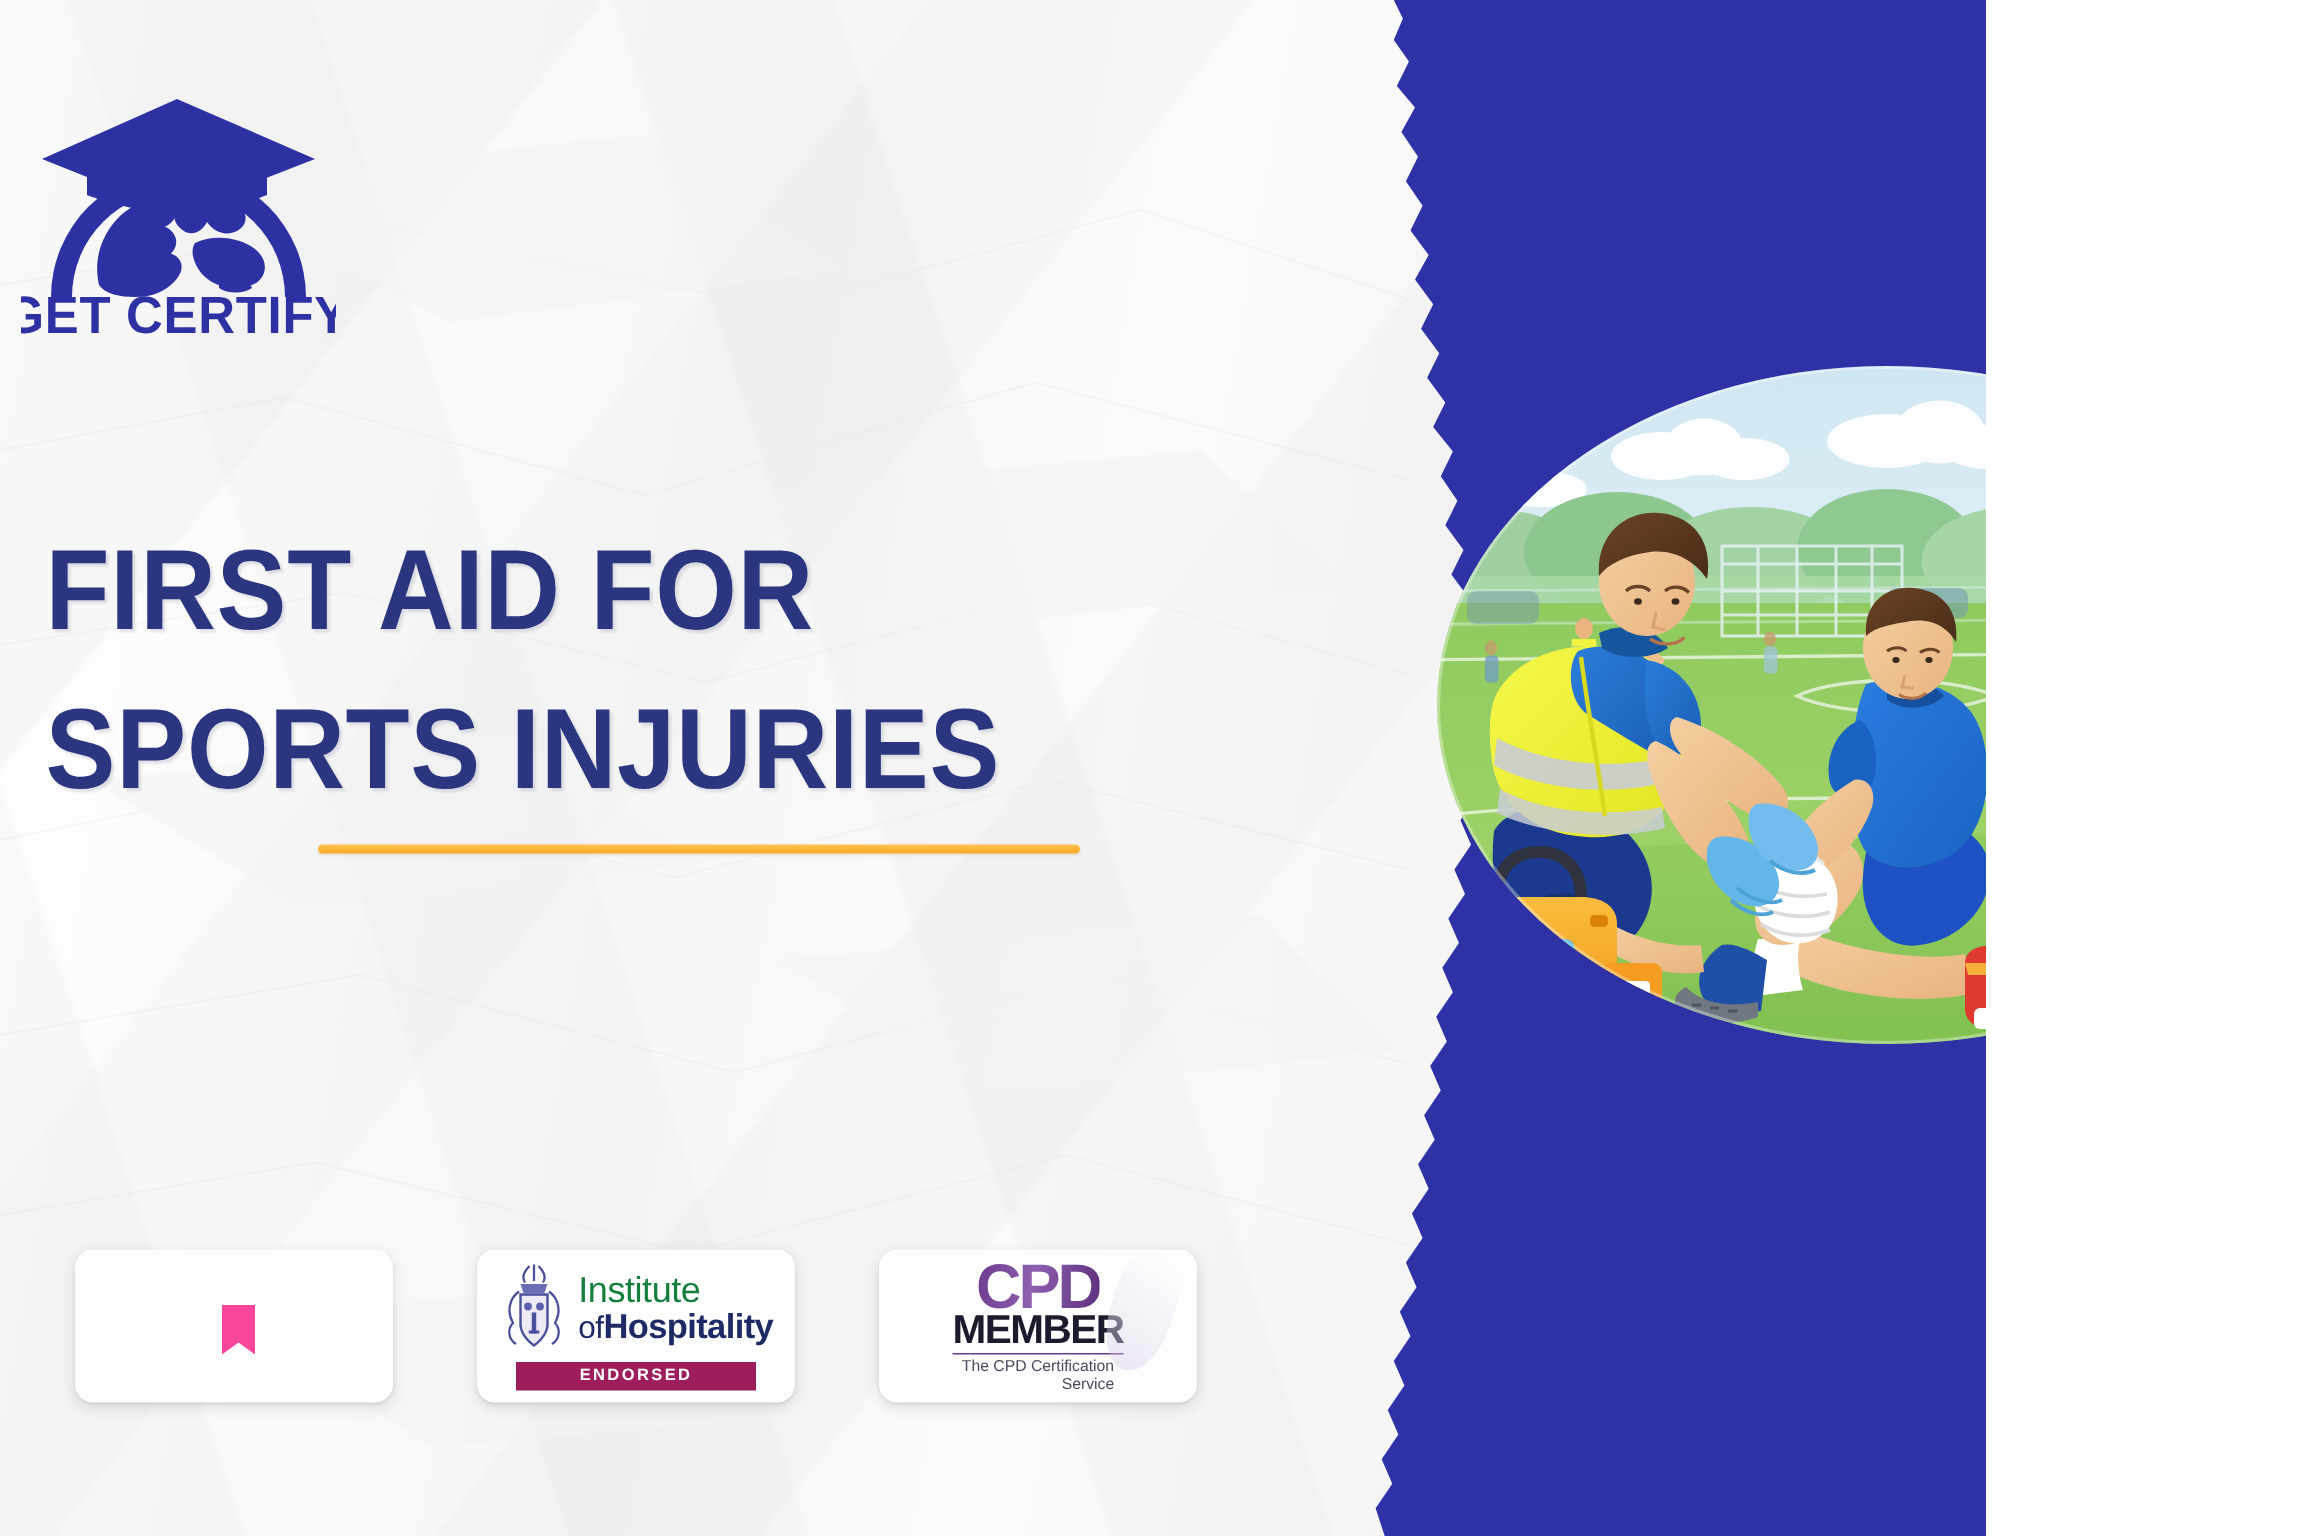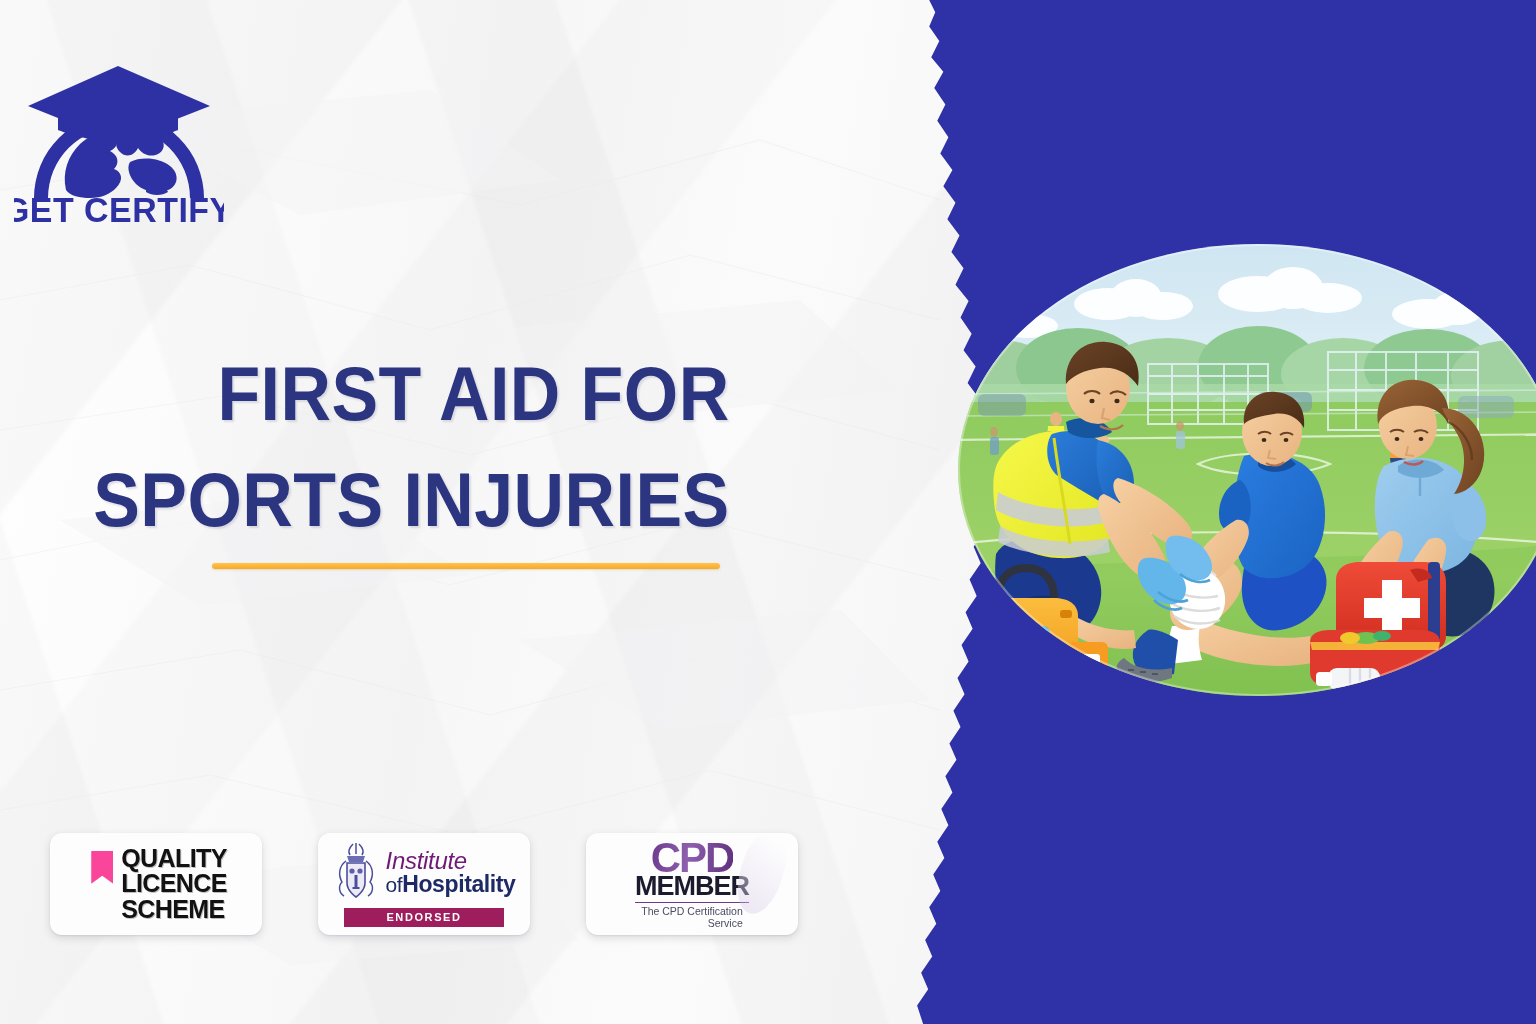--- a/index.html
+++ b/index.html
@@ -6,21 +6,21 @@
   html,body { width:1536px; height:1024px; overflow:hidden; }
   body {
     font-family:"Liberation Sans", sans-serif;
     background:#fff;
     position:relative;
   }
 
   
   #banner {
     position:absolute; inset:0;
-    width:1536px; height:1024px;
+    width:1324px; height:1024px;
     overflow:hidden;
     background:#fafafa;
   }
 
   
   .blue-panel {
     position:absolute; top:0; right:0;
     width:700px; height:1024px;
     background:#2f31a6;
   }
@@ -49,21 +49,21 @@
     opacity:.55;
   }
 
   
   .logo { position:absolute; left:14px; top:38px; width:210px; height:190px; }
 
   
   .headline {
     position:absolute; left:0; top:356px;
     width:940px;
-    text-align:right;
+    text-align:left;
     padding-right:180px;
   }
   .hl-line {
     color:#2b3580;
     font-family:"Liberation Sans", sans-serif;
     font-weight:bold;
     font-size:76px;
     line-height:1.0;
     letter-spacing:0.5px;
     transform:scaleX(0.92);
@@ -103,21 +103,21 @@
   .qls-text {
     font-weight:bold; font-size:25px; line-height:1.02;
     color:#121212; letter-spacing:-0.6px;
     text-shadow:1px 1px 0 rgba(0,0,0,.25);
   }
 
   
   .ioh { display:flex; flex-direction:column; align-items:center; gap:5px; width:100%; padding:0 10px; }
   .ioh-row { display:flex; align-items:center; gap:7px; }
   .ioh-words { display:flex; flex-direction:column; line-height:1.0; }
-  .ioh-w1 { font-size:24px; color:#701a75; letter-spacing:-.3px;font-style:italic; }
+  .ioh-w1 { font-size:24px; color:#15803d; letter-spacing:-.3px; }
   .ioh-w2 { font-size:23px; color:#1d2a66; font-weight:bold; letter-spacing:-.4px; }
   .ioh-w2 .of { font-weight:normal; font-size:21px; }
   .ioh-endorsed {
     width:160px; background:#9e1d5c; color:#fff;
     font-size:11px; font-weight:bold; letter-spacing:1.6px;
     text-align:center; padding:3px 0 4px;
   }
 
   
   .cpd { display:flex; flex-direction:column; align-items:center; position:relative; width:100%; }
@@ -229,25 +229,20 @@
     <div class="hl-line l1">FIRST AID FOR</div>
     <div class="hl-line l2">SPORTS INJURIES</div>
   </div>
   <div class="hl-rule"></div>
 
   <div class="badges">
 
     <div class="badge-card">
       <div class="qls">
         <div class="qls-ribbon"></div>
-        <div class="qls-text">
-          <div>QUALITY</div>
-          <div>LICENCE</div>
-          <div>SCHEME</div>
-        </div>
       </div>
     </div>
 
     <div class="badge-card">
       <div class="ioh">
         <div class="ioh-row">
           <svg width="46" height="62" viewBox="0 0 46 62">
             <g fill="none" stroke="#4a4f9c" stroke-width="1.5">
 
               <path d="M20 3 C16 7 15 11 17 14"></path>

